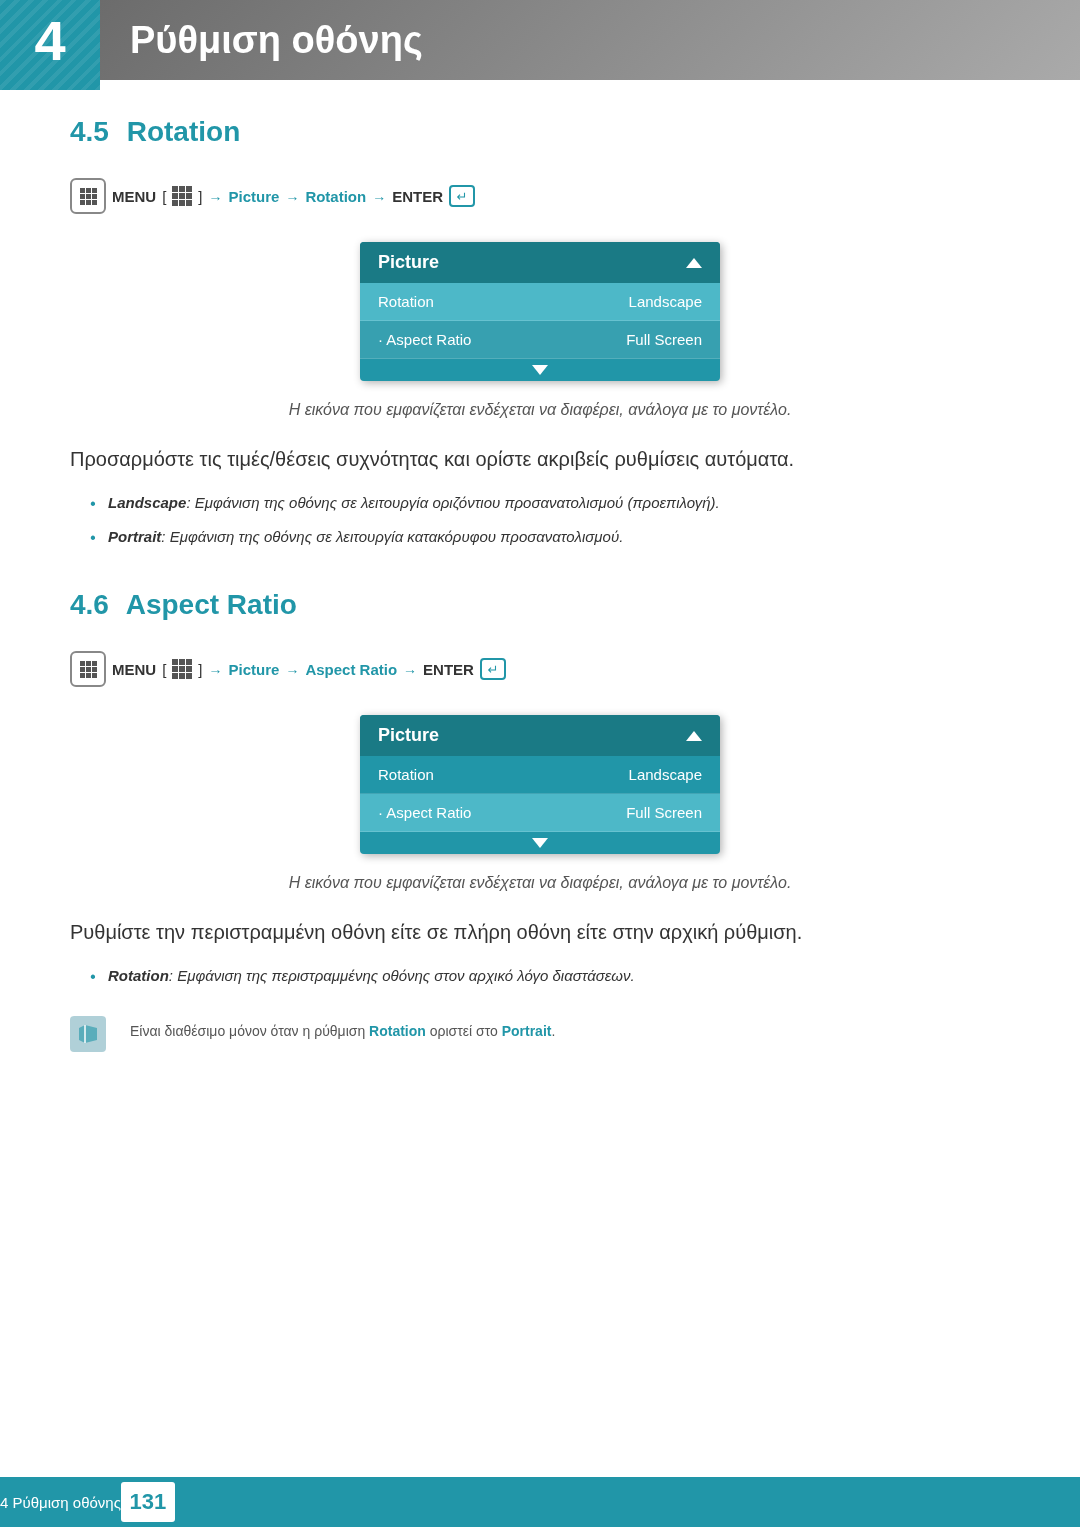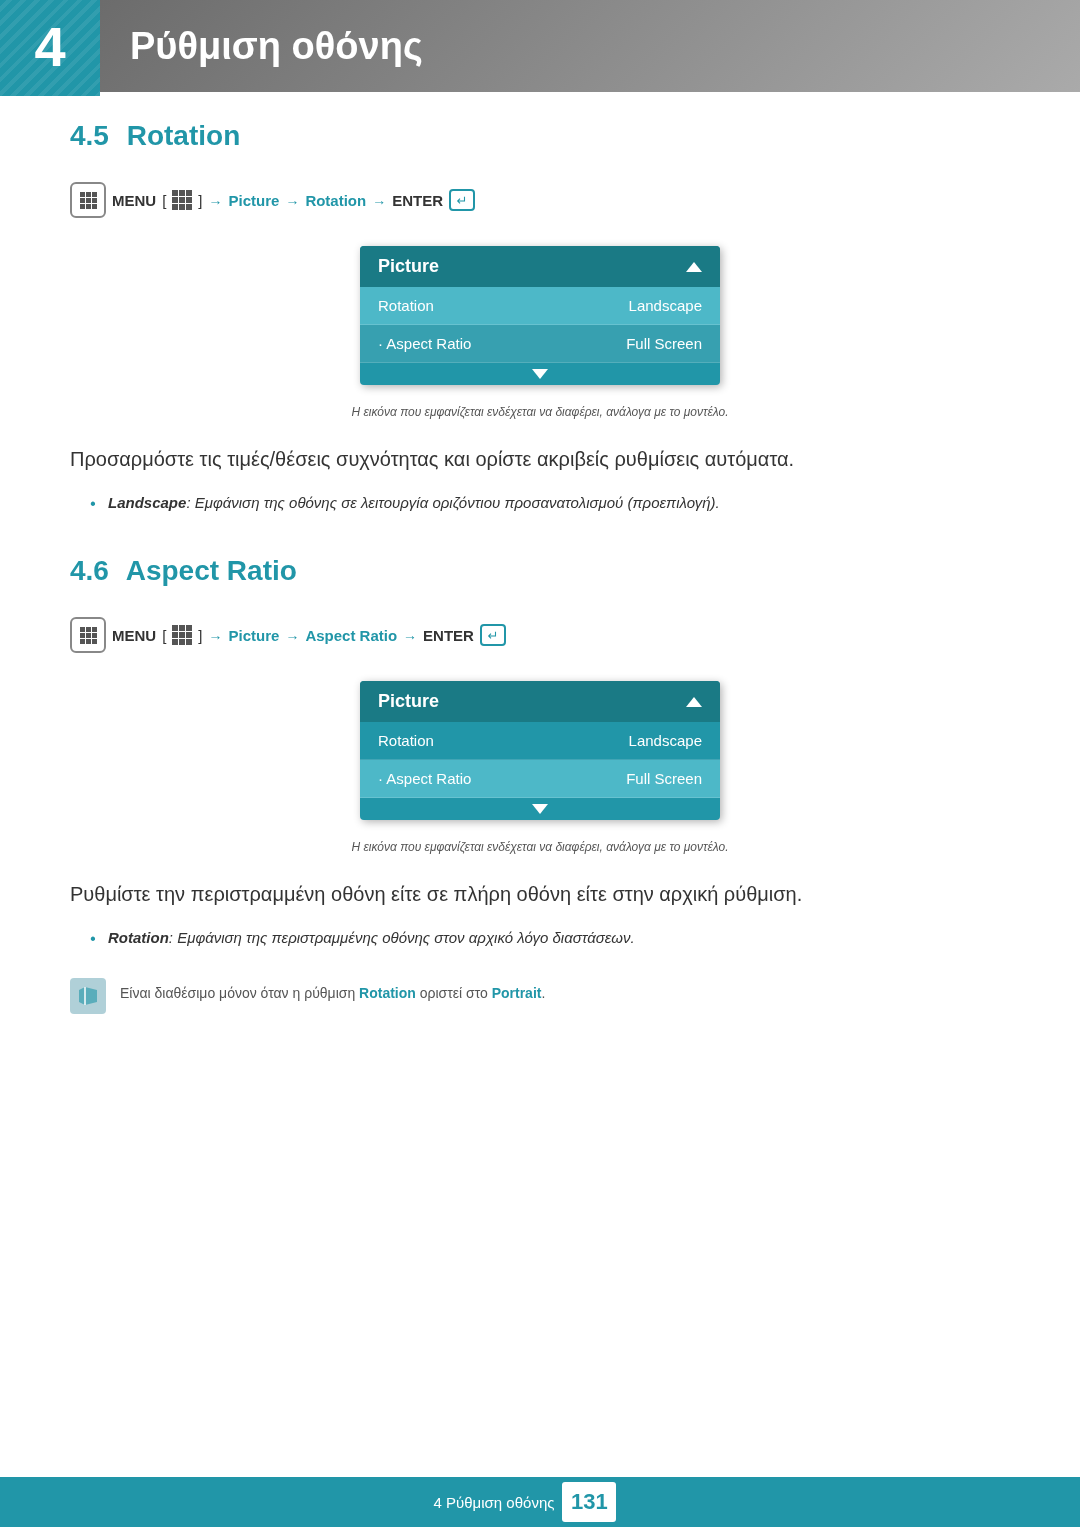--- a/index.html
+++ b/index.html
@@ -21,22 +21,22 @@
       position: relative;
       padding-bottom: 60px;
     }
 
     
     .chapter-header {
       display: flex;
       align-items: center;
       background: linear-gradient(135deg, #666 0%, #aaa 100%);
       padding: 0;
-      margin-bottom: 28px;
-      height: 92px;
+      margin-bottom: 36px;
+      height: 80px;
       position: relative;
     }
 
     .chapter-number-box {
       background: #2196a8;
       width: 100px;
       height: 100px;
       display: flex;
       align-items: center;
       justify-content: center;
@@ -214,21 +214,21 @@
       height: 0;
       border-left: 8px solid transparent;
       border-right: 8px solid transparent;
       border-top: 10px solid #fff;
       display: inline-block;
     }
 
     
     .note-text {
       color: #555;
-      font-size: 12px;
+      font-size: 16px;
       text-align: center;
       margin-bottom: 24px;
       font-style: italic;
     }
 
     
     .body-paragraph {
       color: #333;
       font-size: 20px;
       margin-bottom: 16px;
@@ -266,21 +266,21 @@
 
     
     .section-block {
       margin-bottom: 40px;
     }
 
     
     .info-box {
       display: flex;
       align-items: flex-start;
-      gap: 14px;
+      gap: 24px;
       margin: 10px 0 20px 0;
     }
 
     .info-icon {
       width: 36px;
       height: 36px;
       background: #b0d0d8;
       border-radius: 4px;
       display: flex;
       align-items: center;
@@ -300,23 +300,23 @@
     
     .footer {
       position: absolute;
       bottom: 0;
       left: 0;
       right: 0;
       height: 50px;
       background: #2196a8;
       display: flex;
       align-items: center;
-      justify-content: center;
+      justify-content: flex-start;
       padding-right: 30px;
-      gap: 8px;
+      gap: 0;
     }
 
     .footer-text {
       color: #fff;
       font-size: 15px;
     }
 
     .footer-page-num {
       background: #fff;
       color: #2196a8;
@@ -420,20 +420,23 @@
         </div>
       </div>
 
       <p class="note-text">Η εικόνα που εμφανίζεται ενδέχεται να διαφέρει, ανάλογα με το μοντέλο.</p>
       <p class="body-paragraph">Προσαρμόστε τις τιμές/θέσεις συχνότητας και ορίστε ακριβείς ρυθμίσεις αυτόματα.</p>
 
       <ul class="bullet-list">
         <li>
           <span class="bold-term">Landscape</span><span>: Εμφάνιση της οθόνης σε λειτουργία οριζόντιου προσανατολισμού (προεπιλογή).</span>
         </li>
+        <li>
+          <span class="bold-term">Portrait</span><span>: Εμφάνιση της οθόνης σε λειτουργία κατακόρυφου προσανατολισμού.</span>
+        </li>
       </ul>
     </div>
 
     <div class="section-block">
       <h2 class="section-heading">
         <span class="section-number">4.6</span>
         <span>Aspect Ratio</span>
       </h2>
 
       <div class="menu-path">

